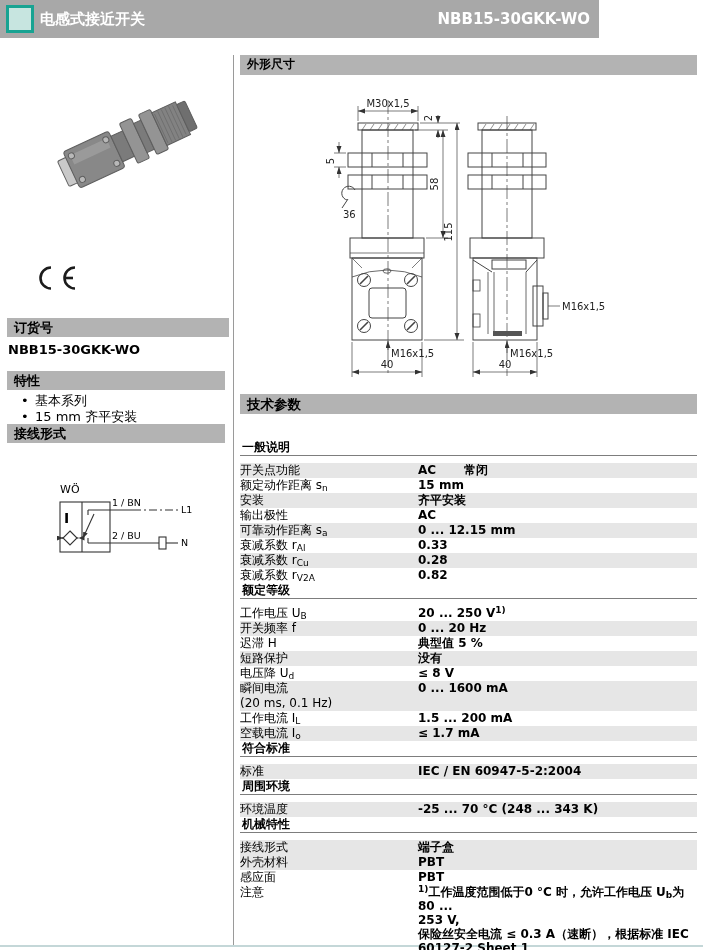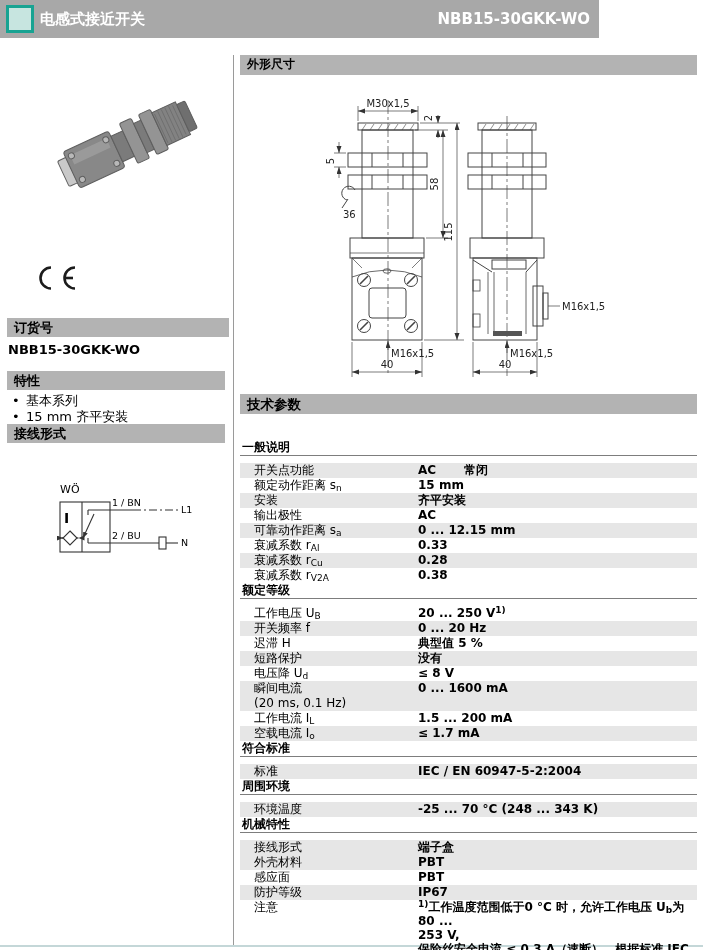--- a/index.html
+++ b/index.html
@@ -21,29 +21,29 @@
   
   .bar{background:var(--bar-gray,#b3b3b3);font-weight:bold;font-size:13px;line-height:19px;
     height:19px;padding-left:7px;box-sizing:border-box;}
   #bar-order{left:7px;top:318px;width:222px;}
   #bar-features{left:7px;top:371px;width:218px;}
   #bar-connection{left:7px;top:424px;width:218px;}
   #bar-dimensions{left:240px;top:55px;width:457px;height:20px;line-height:20px;font-size:12px;font-family:Liberation Mono, monospace;}
   #bar-specs{left:240px;top:394px;width:457px;height:20px;line-height:20px;font-size:13.5px;}
   #order-number{left:8px;top:342px;font-weight:bold;font-size:13px;}
   #features-list{left:10px;top:393px;width:215px;font-size:13px;}
-  .feature-item{line-height:16px;}
+  .feature-item{line-height:16px;margin-left:9px;}
   .feature-item .bullet{display:inline-block;width:14px;padding-left:2px;}
   
   #spec-table{left:240px;top:440px;width:457px;font-size:12px;}
   .spec-section{font-weight:bold;font-size:12px;line-height:15px;border-bottom:1px solid #7d7d7d;
     padding-left:2px;margin-bottom:7px;}
   .spec-row{display:flex;line-height:15px;}
   .spec-row.shaded{background:var(--row-shade,#e6e6e6);}
-  .cell-label{width:178px;flex:none;padding-left:14px;box-sizing:border-box;}
+  .cell-label{width:178px;flex:none;box-sizing:border-box;}
   .cell-value{flex:1;font-weight:bold;}
   sub{font-size:9px;line-height:0;vertical-align:-2px;}
   sup{font-size:9px;line-height:0;vertical-align:4px;}
   .v2{margin-left:28px;margin-top:19px;}
   .note-line{line-height:14px;font-weight:bold;}
   svg text{font-family:"DejaVu Sans","Liberation Sans",sans-serif;}
 </style>
 </head>
 <body style="--accent-teal: #18a392; --icon-fill: #c7e5e0; --header-gray: #a8a8a8; --bar-gray: #b3b3b3; --row-shade: #e6e6e6; --rule-teal: #c4d7d8;">
 
@@ -270,21 +270,21 @@
     <div class="spec-row">
       <div class="cell-label"><span>衰减系数 r</span><sub>Al</sub></div>
       <div class="cell-value"><span>0.33</span></div>
     </div>
     <div class="spec-row shaded">
       <div class="cell-label"><span>衰减系数 r</span><sub>Cu</sub></div>
       <div class="cell-value"><span>0.28</span></div>
     </div>
     <div class="spec-row">
       <div class="cell-label"><span>衰减系数 r</span><sub>V2A</sub></div>
-      <div class="cell-value"><span>0.38</span></div>
+      <div class="cell-value"><span>0.82</span></div>
     </div>
     <div class="spec-section">额定等级</div>
     <div class="spec-row">
       <div class="cell-label"><span>工作电压  U</span><sub>B</sub></div>
       <div class="cell-value"><span>20 ... 250 V</span><sup>1)</sup></div>
     </div>
     <div class="spec-row shaded">
       <div class="cell-label"><span>开关频率 f</span></div>
       <div class="cell-value"><span>0 ... 20 Hz</span></div>
     </div>
@@ -327,24 +327,20 @@
       <div class="cell-label"><span>接线形式</span></div>
       <div class="cell-value"><span>端子盒</span></div>
     </div>
     <div class="spec-row shaded">
       <div class="cell-label"><span>外壳材料</span></div>
       <div class="cell-value"><span>PBT</span></div>
     </div>
     <div class="spec-row">
       <div class="cell-label"><span>感应面</span></div>
       <div class="cell-value"><span>PBT</span></div>
-    </div>
-    <div class="spec-row shaded">
-      <div class="cell-label"><span>防护等级</span></div>
-      <div class="cell-value"><span>IP67</span></div>
     </div>
     <div class="spec-row">
       <div class="cell-label"><span>注意</span></div>
       <div class="cell-value">
         <div class="note-line"><sup>1)</sup><span>工作温度范围低于0 °C 时，允许工作电压 U</span><sub>b</sub><span>为 80 ...</span></div>
         <div class="note-line">253 V,</div>
         <div class="note-line">保险丝安全电流 ≤ 0.3 A（速断），根据标准 IEC</div>
         <div class="note-line">60127-2 Sheet 1</div>
       </div>
     </div>

